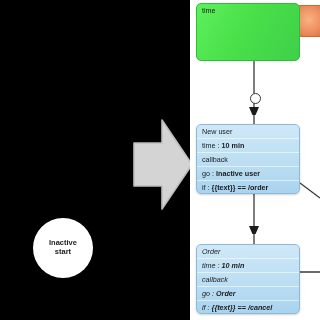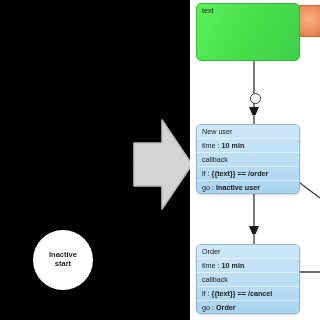--- a/index.html
+++ b/index.html
@@ -18,21 +18,21 @@
 
   
   #left-pane {
     position: absolute;
     left: 0; top: 0;
     width: 190px; height: 320px;
     background: #000000;
   }
   #inactive-user-node {
     position: absolute;
-    left: 33px; top: 230px;
+    left: 33px; top: 218px;
     width: 60px; height: 60px;
     border-radius: 50%;
     background: #ffffff;
     display: flex;
     align-items: center;
     justify-content: center;
     text-align: center;
     line-height: 1.15;
     font-size: 7.5px;
     font-weight: bold;
@@ -102,21 +102,21 @@
     z-index: 2;
   }
 
   
   .node-blue {
     background: linear-gradient(180deg, #cfe8f8 0%, #bcdef3 55%, #a9d3ef 100%);
     border: 1px solid #8cb9d6;
     box-shadow: 0 1px 2px rgba(0,0,0,0.18);
   }
   #node-newuser { left: 6px; top: 124px; width: 104px; height: 70px; z-index: 3; }
-  #node-order   { left: 6px; top: 244px; width: 104px; height: 70px; z-index: 3; }
+  #node-order   { left: 6px; top: 244px; width: 104px; height: 70px; z-index: 3; font-style: italic; }
 
   
   #gate-circle {
     position: absolute;
     left: 59.5px; top: 93px;
     width: 9px; height: 9px;
     border-radius: 50%;
     background: #ffffff;
     border: 1.2px solid #3a3a3a;
     z-index: 4;
@@ -155,51 +155,51 @@
       <line x1="110" y1="183" x2="130" y2="198" stroke="#3a3a3a" stroke-width="1.3"></line>
 
       <line x1="110" y1="272" x2="130" y2="272" stroke="#3a3a3a" stroke-width="1.5"></line>
     </svg>
 
     <div id="node-orange" class="node"></div>
 
     <div id="gate-circle"></div>
 
     <div id="node-start" class="node">
-      <div class="row">text</div>
+      <div class="row">time</div>
     </div>
 
     <div id="node-newuser" class="node node-blue">
       <div class="row">New user</div>
       <div class="row">
         <span>time :</span>
         <b>10 min</b>
       </div>
       <div class="row">callback</div>
       <div class="row">
+        <span>go :</span>
+        <b>Inactive user</b>
+      </div>
+      <div class="row">
         <span>if :</span>
         <b>{{text}} == /order</b>
       </div>
-      <div class="row">
-        <span>go :</span>
-        <b>Inactive user</b>
-      </div>
     </div>
 
     <div id="node-order" class="node node-blue">
       <div class="row">Order</div>
       <div class="row">
         <span>time :</span>
         <b>10 min</b>
       </div>
       <div class="row">callback</div>
       <div class="row">
+        <span>go :</span>
+        <b>Order</b>
+      </div>
+      <div class="row">
         <span>if :</span>
         <b>{{text}} == /cancel</b>
       </div>
-      <div class="row">
-        <span>go :</span>
-        <b>Order</b>
-      </div>
     </div>
 
   </div>
 </div>
 
 </body></html>

